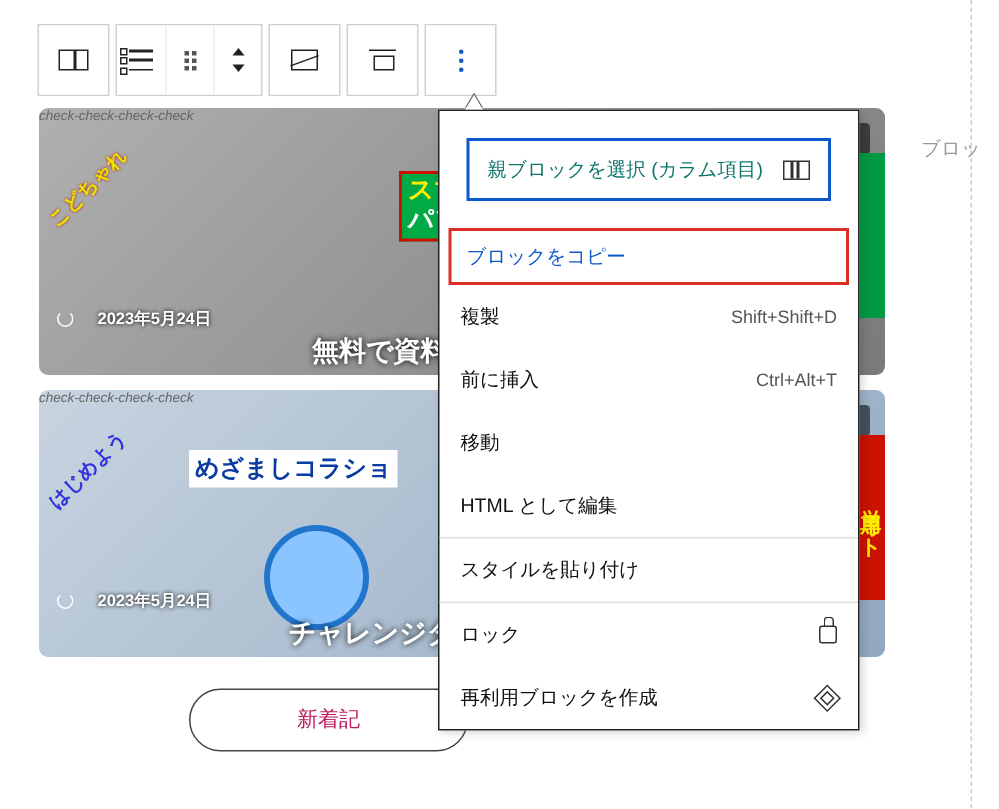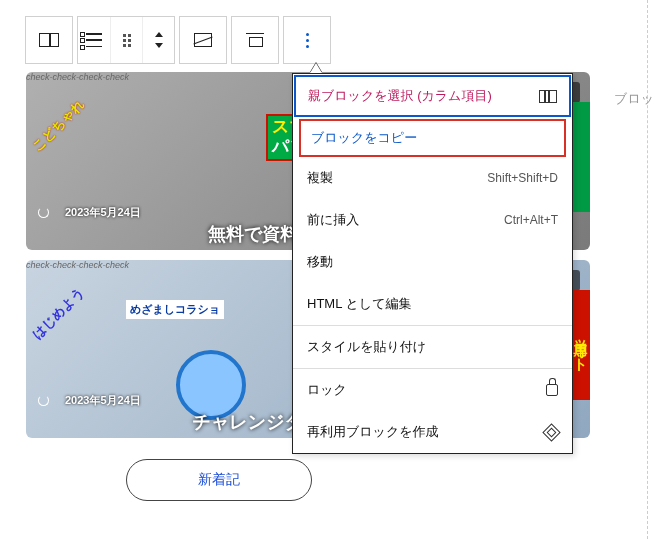--- a/index.html
+++ b/index.html
@@ -52,30 +52,30 @@
 
 .date-row { position: absolute; left: 12px; bottom: 30px; color: #fff; font-size: 11px; display: flex; align-items: center; gap: 16px; font-weight: bold; text-shadow: 0 0 3px #000; }
 .refresh-icon { width: 11px; height: 11px; border: 1.5px solid #fff; border-radius: 50%; border-top-color: transparent; }
 
 .card-title { position: absolute; left: 0; right: 0; bottom: 4px; color: #fff; font-size: 18px; font-weight: bold; text-align: center; text-shadow: 0 0 4px #000; }
 
 .green-band { position: absolute; right: 0; top: 30px; width: 32px; height: 110px; background: #009944; }
 
 .red-side { position: absolute; right: 0; top: 30px; width: 34px; height: 110px; background: #cc1100; color:#ffee00; font-size:14px; font-weight:bold; writing-mode: vertical-rl; text-align:center; padding-top:6px; }
 
-.new-posts-btn { position: absolute; left: 126px; bottom: 38px; width: 186px; height: 42px; border: 1px solid #444; border-radius: 22px; background: #fff; display: flex; align-items: center; justify-content: center; font-size: 14px; color: #1d4ed8; margin-top: 33px; }
-
-.corasho { position: absolute; left: 100px; top: 40px; font-size: 11px; font-weight: bold; color: #0a3ba0; background: #fff; padding: 2px 4px; }
+.new-posts-btn { position: absolute; left: 126px; bottom: 38px; width: 186px; height: 42px; border: 1px solid #444; border-radius: 22px; background: #fff; display: flex; align-items: center; justify-content: center; font-size: 14px; color: #be185d; margin-top: 33px; }
+
+.corasho { position: absolute; left: 100px; top: 40px; font-size: 16px; font-weight: bold; color: #0a3ba0; background: #fff; padding: 2px 4px; }
 .clock { position: absolute; left: 150px; top: 90px; width: 70px; height: 70px; border-radius: 50%; background: #8ac5ff; border: 4px solid #2275cc; }
 
 .block-text { position: absolute; right: 12px; top: 90px; color: #999; font-size: 13px; }
 
 
 .menu { position: absolute; left: 292px; top: 73px; width: 281px; background: #fff; border: 1px solid #222; z-index: 20; box-shadow: 2px 2px 6px rgba(0,0,0,0.15); }
-.menu-parent { margin: 1px; border: 2px solid #0a58ca; padding: 10px 12px; font-size: 13px; color: #be185d; display: flex; align-items: center; justify-content: space-between; }
+.menu-parent { margin: 18px; border: 2px solid #0a58ca; padding: 10px 12px; font-size: 13px; color: #0f766e; display: flex; align-items: center; justify-content: space-between; }
 .menu-parent .pcols { width: 18px; height: 13px; border: 1.5px solid #333; position: relative; }
 .menu-parent .pcols::before { content:""; position:absolute; left:50%; top:0; bottom:0; width:1.5px; background:#333; }
 .menu-parent .pcols::after { content:""; position:absolute; left:25%; top:0; bottom:0; width:1.5px; background:#333; }
 
 .menu-item { padding: 12px 14px; font-size: 13px; color: #111; display: flex; justify-content: space-between; align-items: center; cursor: pointer; }
 .menu-item.highlight { margin: 2px 6px 0; border: 2px solid #d93025; color: #0a58ca; padding: 8px 10px; }
 .menu-shortcut { color: #555; font-size: 12px; }
 .menu-sep { height: 1px; background: #ddd; margin: 0; }
 .lock-icon { width: 12px; height: 12px; border: 1.5px solid #333; border-radius: 2px; position: relative; }
 .lock-icon::before { content:""; position:absolute; top:-7px; left:2px; width:5px; height:6px; border:1.5px solid #333; border-bottom:none; border-radius: 3px 3px 0 0; }

